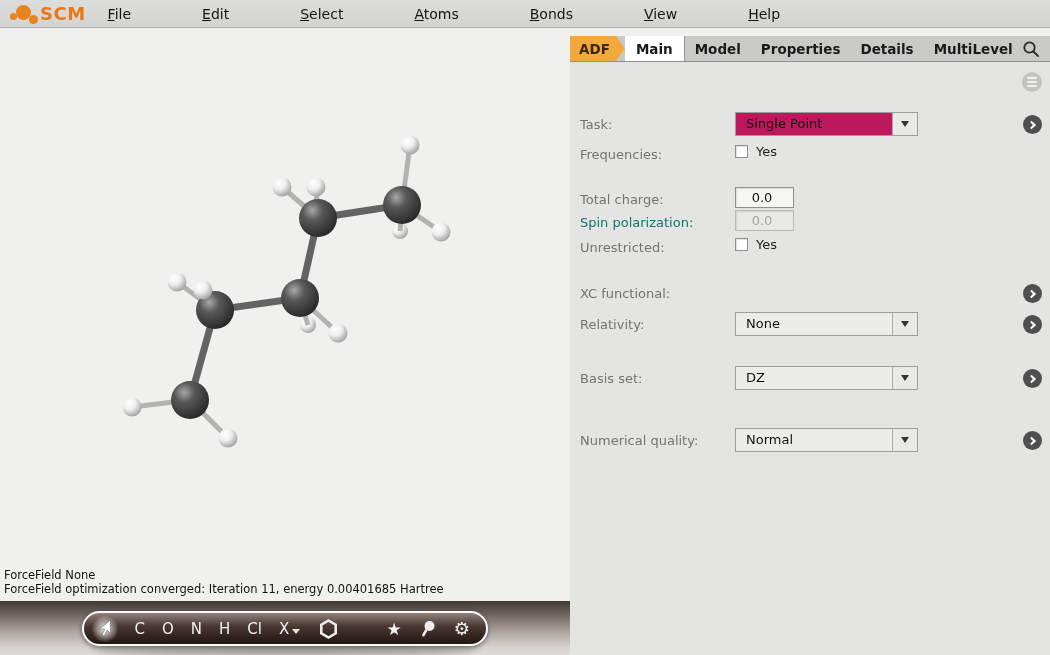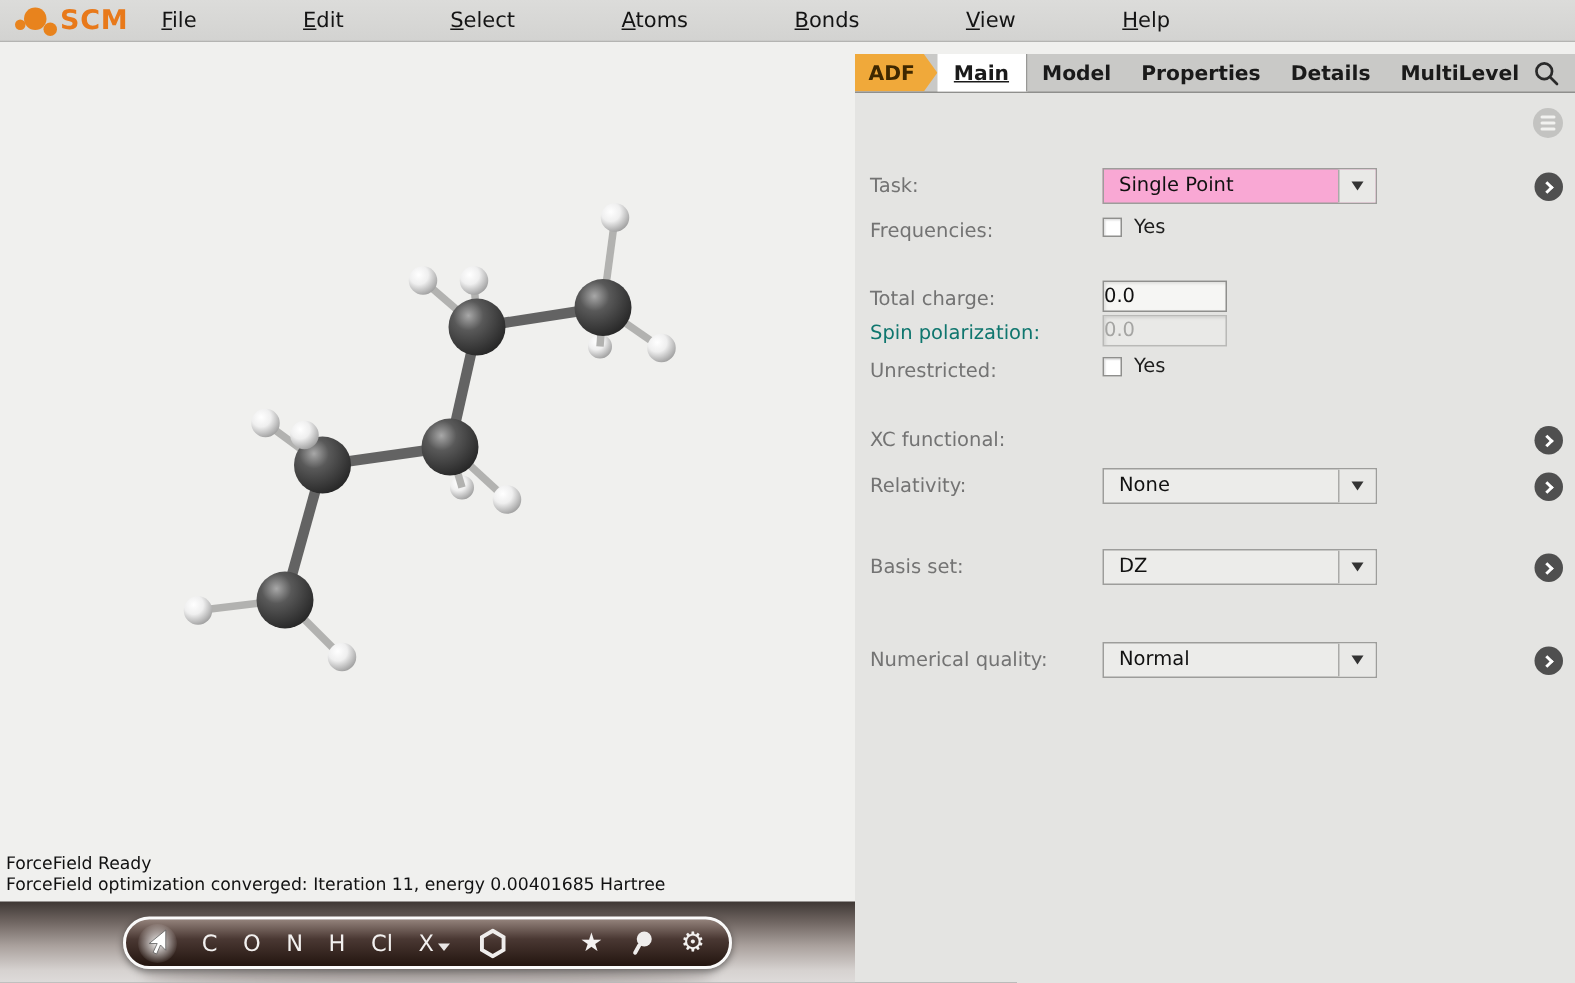--- a/index.html
+++ b/index.html
@@ -55,47 +55,47 @@
   .tool-star { color:#f4f2f1; font-size:17px; margin:0 9px; }
   .tool-gear { color:#f4f2f1; font-size:18px; margin:0 2px 0 9px; }
   
   .panel { position:absolute; left:570px; top:36px; width:480px; height:619px; background:#e4e4e2; }
   .tabbar { position:absolute; left:0; top:0; width:480px; height:26px; background:#c9c9c7;
     border-bottom:1px solid #8f8f8d; display:flex; align-items:stretch; }
   .adf-tag { background:#f0a93a; color:#3f2800; font-weight:bold; font-size:13.5px;
     line-height:26px; padding:0 15px 0 9px;
     clip-path:polygon(0 0, calc(100% - 9px) 0, 100% 50%, calc(100% - 9px) 100%, 0 100%); }
   .tab { font-weight:bold; font-size:13.5px; line-height:26px; padding:0 10px; color:#1a1a1a; cursor:default; }
-  .tab.active { background:#ffffff; border-right:1px solid #989896; padding:0 11px;text-decoration:underline; }
+  .tab.active { background:#ffffff; border-right:1px solid #989896; padding:0 11px; }
   .search-btn { position:absolute; right:10px; top:4px; width:18px; height:18px; }
   .hamburger { position:absolute; right:8px; top:36px; width:20px; height:20px; border-radius:50%;
     background:#c3c3c1; display:flex; flex-direction:column; align-items:center; justify-content:center; gap:2px; }
   .hamburger i { display:block; width:10px; height:2px; background:#f2f2f0; border-radius:1px; }
   
   .frow { position:absolute; left:10px; width:462px; height:26px; }
   .lbl { position:absolute; left:0; top:5px; font-size:13px; color:#737373; }
   .lbl.dim { color:#0f766e; }
   .combo { position:absolute; left:155px; top:0; width:183px; height:24px;
     border:1px solid #9d9d9b; background:#ececea; cursor:default; }
-  .combo.green { background:#f9a8d4; }
+  .combo.green { background:#be185d; }
   .combo .val { position:absolute; left:10px; top:0; line-height:22px; font-size:13px; color:#111; }
   .combo .dd { position:absolute; right:0; top:0; width:25px; height:100%;
     background:#e9e9e7; border-left:1px solid #aaaaa8; display:flex; align-items:center; justify-content:center; }
   .combo .dd i { width:0; height:0; border-left:4.5px solid transparent; border-right:4.5px solid transparent;
     border-top:6px solid #333; }
   .detail { position:absolute; left:443px; top:3px; width:19px; height:19px; border-radius:50%;
     background:#4f4f4f; display:flex; align-items:center; justify-content:center; cursor:pointer; }
   .detail i { display:block; width:6px; height:6px; border-top:2px solid #fff; border-right:2px solid #fff;
     transform:rotate(45deg) translate(-1px,1px); }
   .cb { position:absolute; left:155px; top:3px; width:13px; height:13px; background:#fff;
     border:1px solid #8f8f8d; box-shadow:inset 1px 1px 1px rgba(0,0,0,0.12); }
   .cb-lbl { position:absolute; left:176px; top:2px; font-size:13px; color:#1c1c1c; }
-  .tinput { position:absolute; left:155px; top:0; width:83px; height:21px;
+  .tinput { position:absolute; left:155px; top:0; width:59px; height:21px;
     border:1px solid #8f8f8d; background:#f6f6f4; box-shadow:inset 1px 1px 2px rgba(0,0,0,0.10);
-    font-family:inherit; font-size:13px; text-align:left; padding-right:5px; color:#111; }
+    font-family:inherit; font-size:13px; text-align:center; padding-right:5px; color:#111; }
   .tinput:disabled { background:#e9e9e7; border-color:#b9b9b7; color:#a5a5a3; }
   
   #row-task   { top:76px; }
   #row-freq   { top:106px; }
   #row-charge { top:151px; }
   #row-spin   { top:174px; }
   #row-unres  { top:199px; }
   #row-xc     { top:245px; }
   #row-rel    { top:276px; }
   #row-basis  { top:330px; }
@@ -174,21 +174,21 @@
           <circle cx="316" cy="151" r="9.5" fill="url(#gH)"></circle>
           <circle cx="177" cy="246" r="9.5" fill="url(#gH)"></circle>
           <circle cx="203" cy="254" r="9.5" fill="url(#gH)"></circle>
           <circle cx="338" cy="297" r="9.5" fill="url(#gH)"></circle>
           <circle cx="132" cy="371" r="9.5" fill="url(#gH)"></circle>
           <circle cx="228" cy="402" r="9.5" fill="url(#gH)"></circle>
         </g>
     </svg>
 
     <div class="status">
-      <div>ForceField Ready</div>
+      <div>ForceField None</div>
       <div>ForceField optimization converged: Iteration 11, energy 0.00401685 Hartree</div>
     </div>
 
     <div class="dock">
       <div class="reflection"></div>
       <div class="pill">
         <span class="cursor-wrap">
           <svg width="18" height="20" viewBox="0 0 14 20">
             <path d="M12.5 1 L12.5 14.5 L9 11 L6.4 17 L4.1 15.9 L6.8 10 L1.5 10 Z" fill="#ffffff" stroke="#555" stroke-width="0.5"></path>
           </svg>

